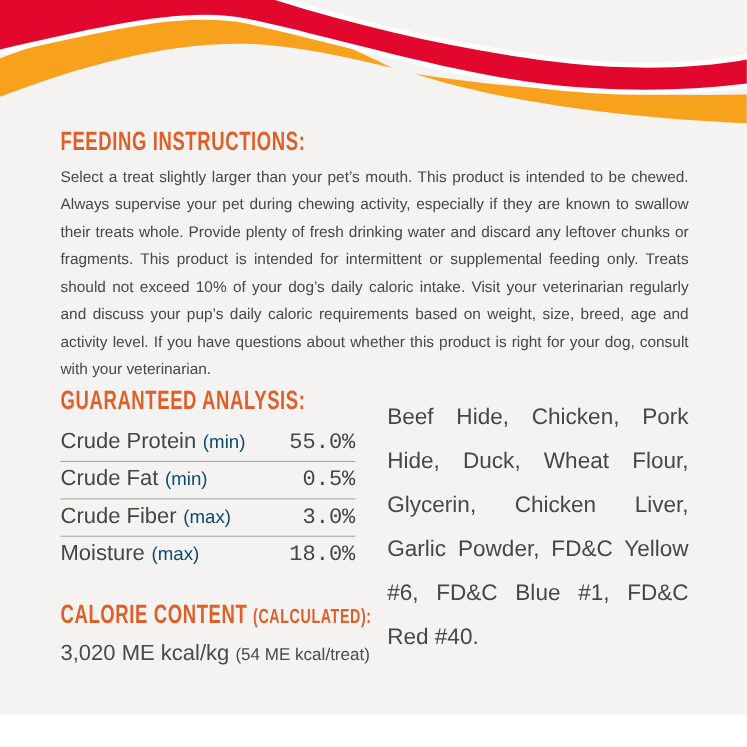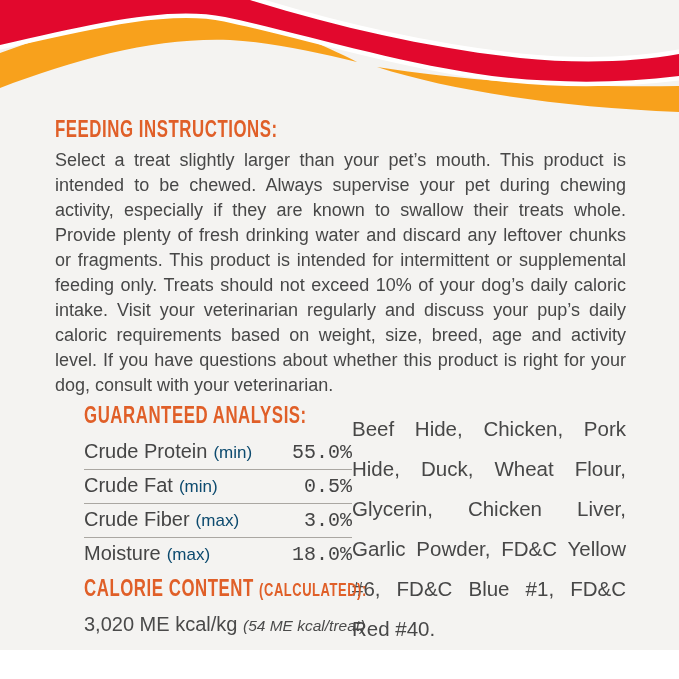--- a/index.html
+++ b/index.html
@@ -33,52 +33,52 @@
   }
   .condensed{
     display:inline-block;
     transform:scaleX(0.70);
     transform-origin:0 60%;
     letter-spacing:0.8px;
     white-space:nowrap;
   }
   .body-copy{
     margin-top:6px;
-    font-size:18px;
+    font-size:14px;
     line-height:25px;
     text-align:justify;
     color:var(--body-text);
   }
   .columns{
     margin-top:4px;
     display:flex;
-    justify-content:flex-end;
+    justify-content:space-between;
   }
   .col-left{width:268px;flex:none;}
   .col-right{width:274px;flex:none;}
   .ga-table{margin-top:8px;}
   .ga-row{
     display:flex;
     align-items:baseline;
     padding:4px 0 5px 0;
     font-size:20px;
     color:#454545;
   }
   .ga-row.ruled{border-bottom:1px solid var(--divider);}
   .ga-qualifier{font-size:17px;margin-left:6px;color:#0c4a6e;}
   .ga-value{margin-left:auto;font-family:Liberation Mono, monospace;}
-  .cal-heading{margin-top:4px;}
+  .cal-heading{margin-top:25px;}
   .cal-qualifier{font-size:18.5px;}
   .cal-line{
     margin-top:10px;
     font-size:20px;
     color:#4a4a4a;
     white-space:nowrap;
   }
-  .cal-note{font-size:15.5px;font-style:italic;}
+  .cal-note{font-size:15.5px;}
   .ing-copy{
     margin-top:7px;
     font-size:20.5px;
     line-height:40px;
     text-align:justify;
     color:var(--body-text);
   }
 </style>
 </head>
 <body>

